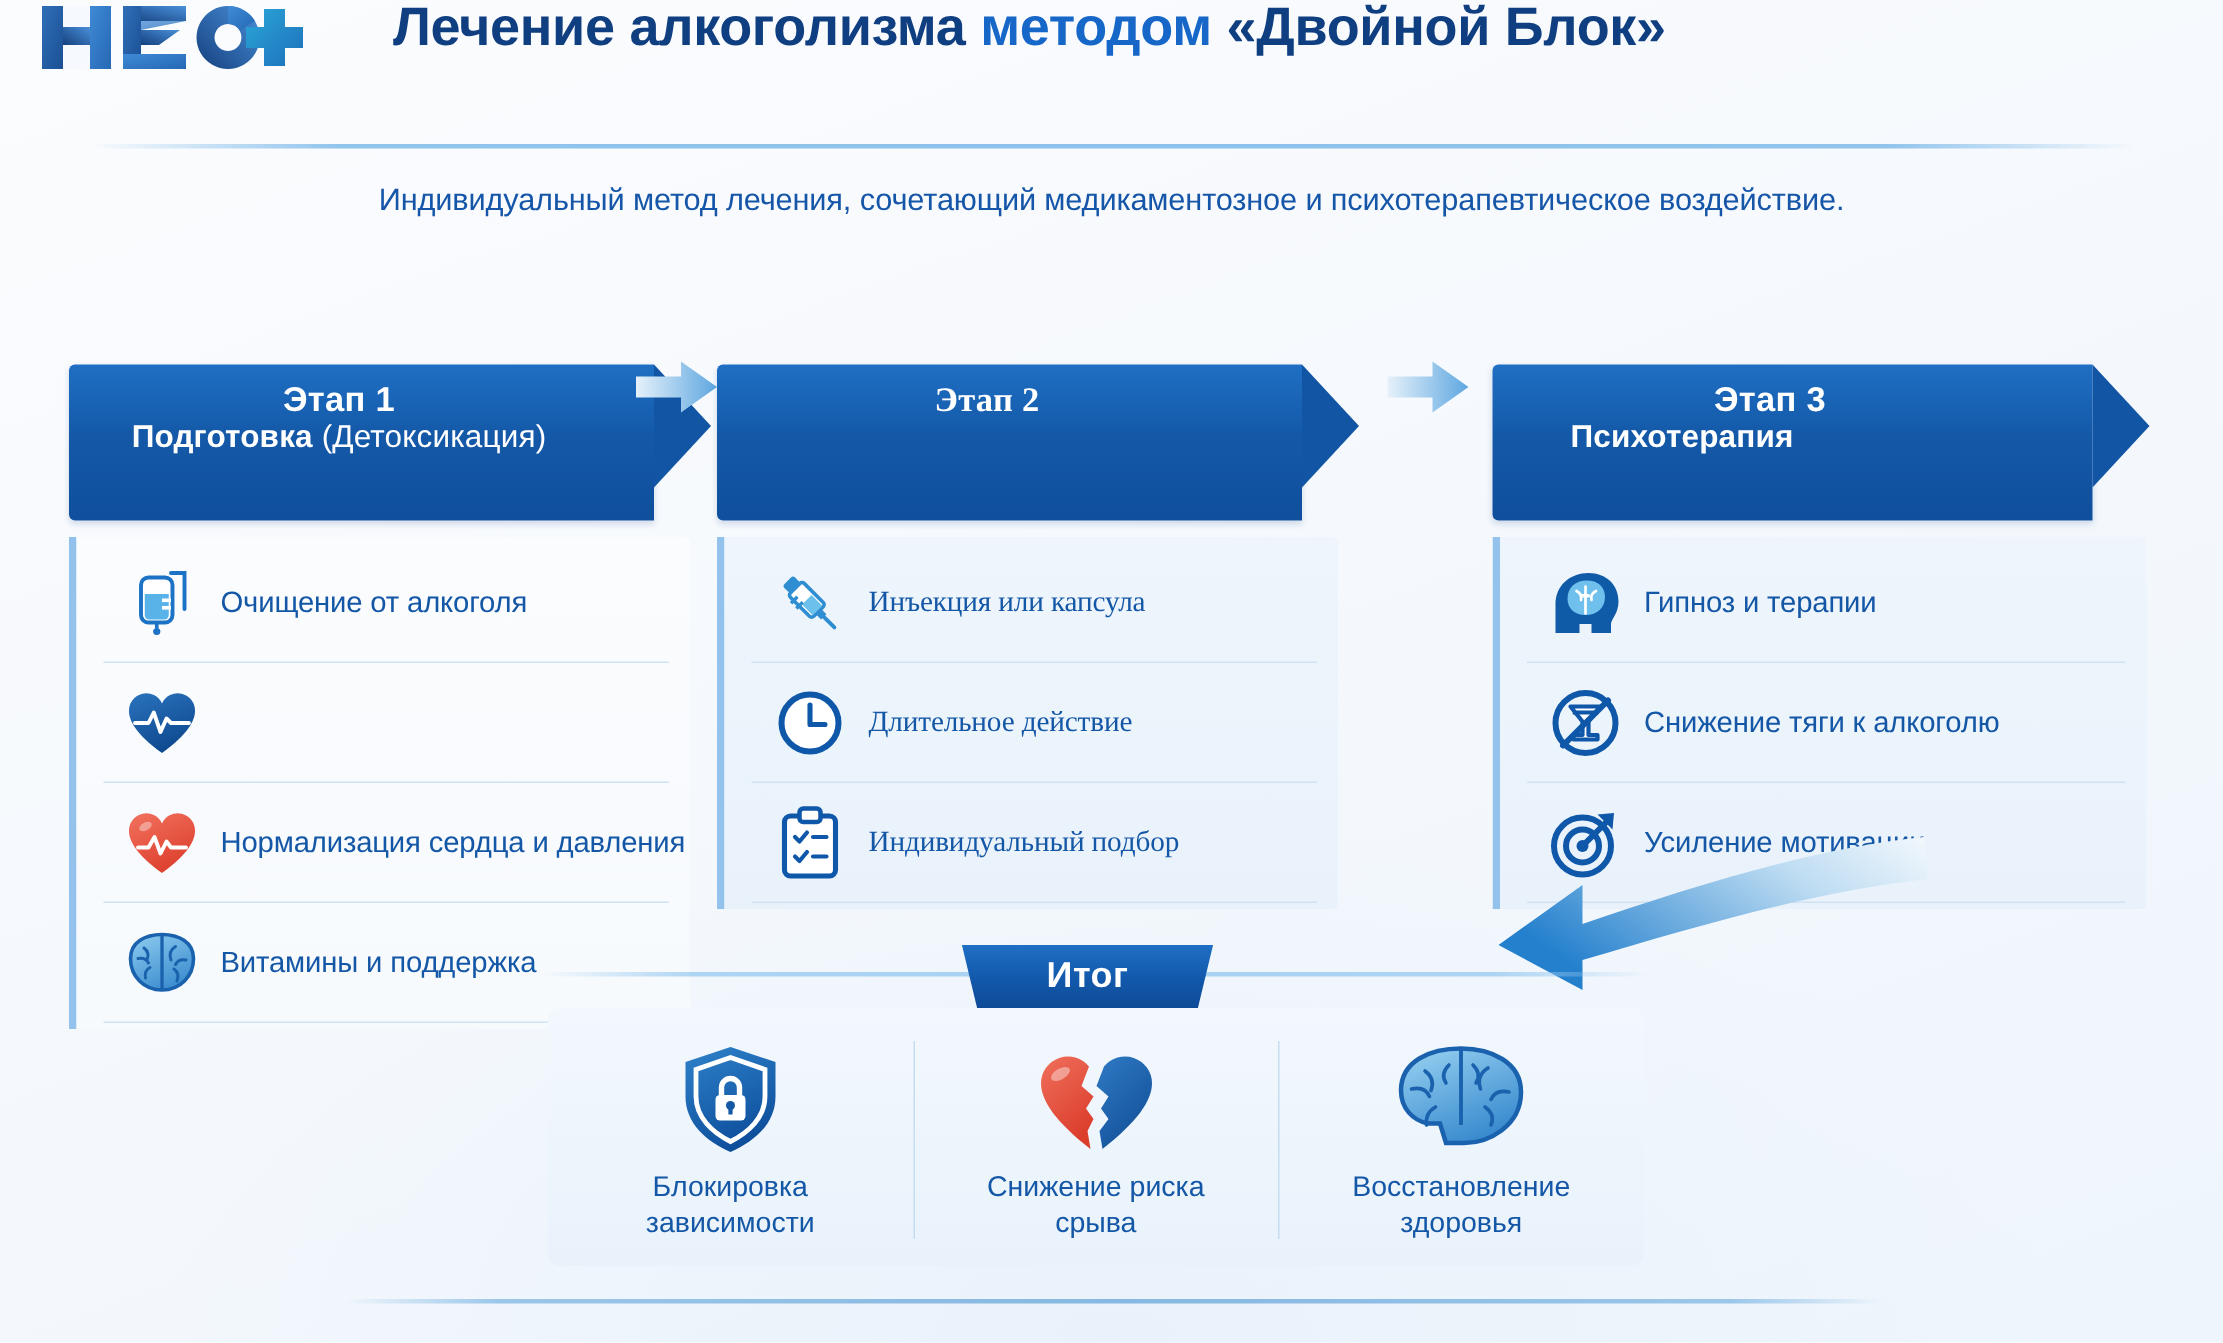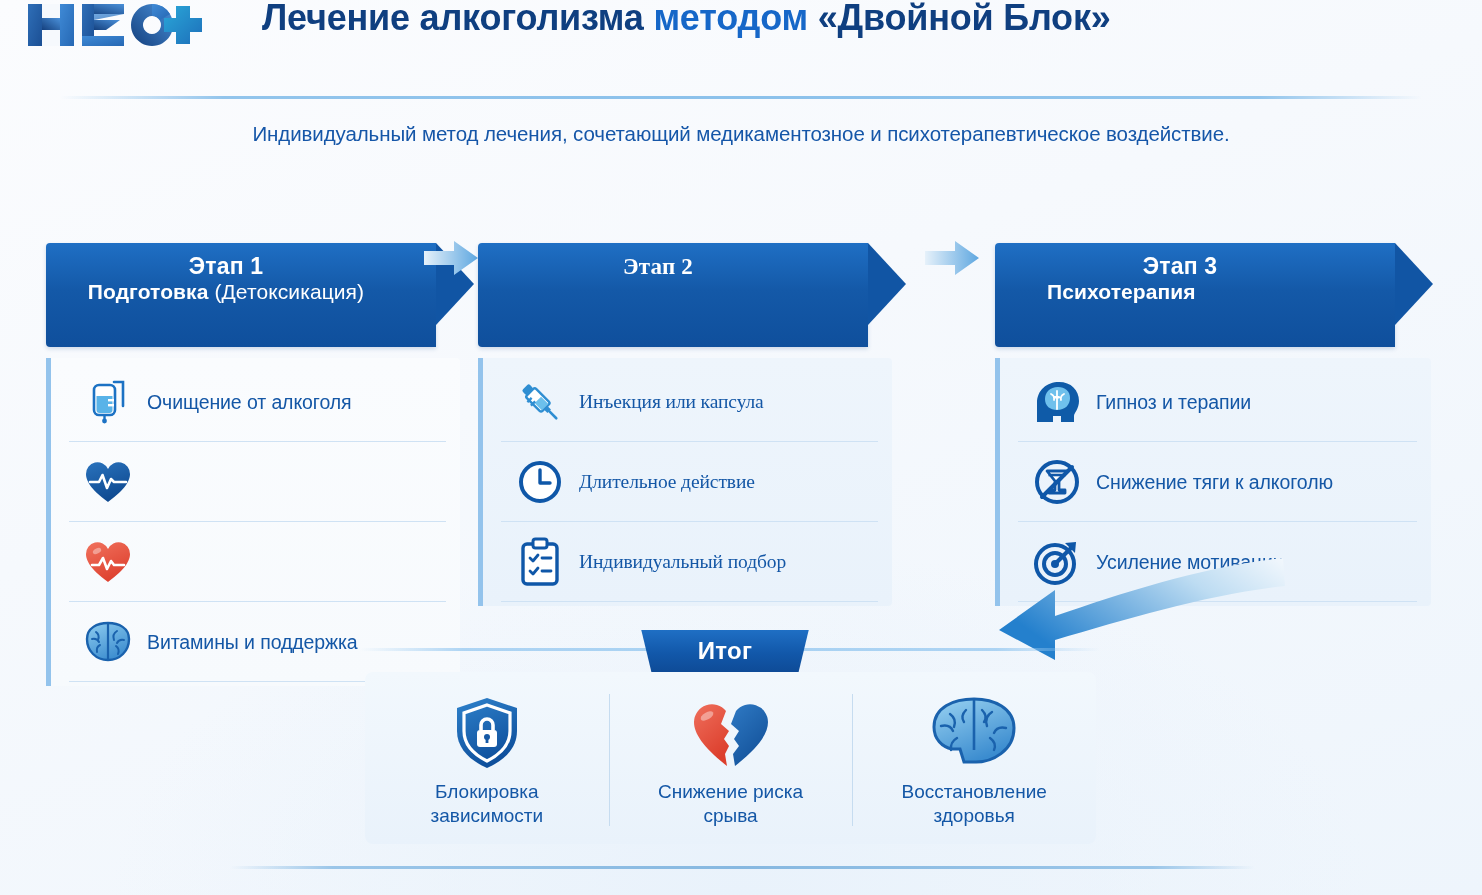--- a/index.html
+++ b/index.html
@@ -346,20 +346,21 @@
                 <linearGradient id="hr" x1="0.1" y1="0" x2="0.6" y2="1">
               <stop offset="0%" stop-color="#f0705c"></stop>
                   <stop offset="100%" stop-color="#dd3f2d"></stop>
             </linearGradient>
               </defs>
             <path d="M25 44 C7 31 3 22 3 16 A11.5 11.5 0 0 1 25 11 A11.5 11.5 0 0 1 47 16 C47 22 43 31 25 44 Z" fill="url(#hr)"></path>
             <path d="M9 27 h7 l4 -7 l4 11 l4 -8 l3 4 h10" stroke="#ffffff" stroke-width="2.6" fill="none" stroke-linejoin="round" stroke-linecap="round"></path>
             <ellipse cx="14" cy="13" rx="4.5" ry="2.6" fill="#ffffff" opacity="0.38" transform="rotate(-28 14 13)"></ellipse>
           </svg>
         </span>
+        <span class="feat-label">Нормализация сердца и давления</span>
       </div>
 
       <div class="feat">
         <span class="feat-icon">
           <svg width="50" height="46" viewBox="0 0 50 46">
             <defs>
                 <linearGradient id="br1" x1="0" y1="0" x2="0.5" y2="1">
               <stop offset="0%" stop-color="#8fcdf0"></stop>
                   <stop offset="100%" stop-color="#3f8fd0"></stop>
             </linearGradient>

